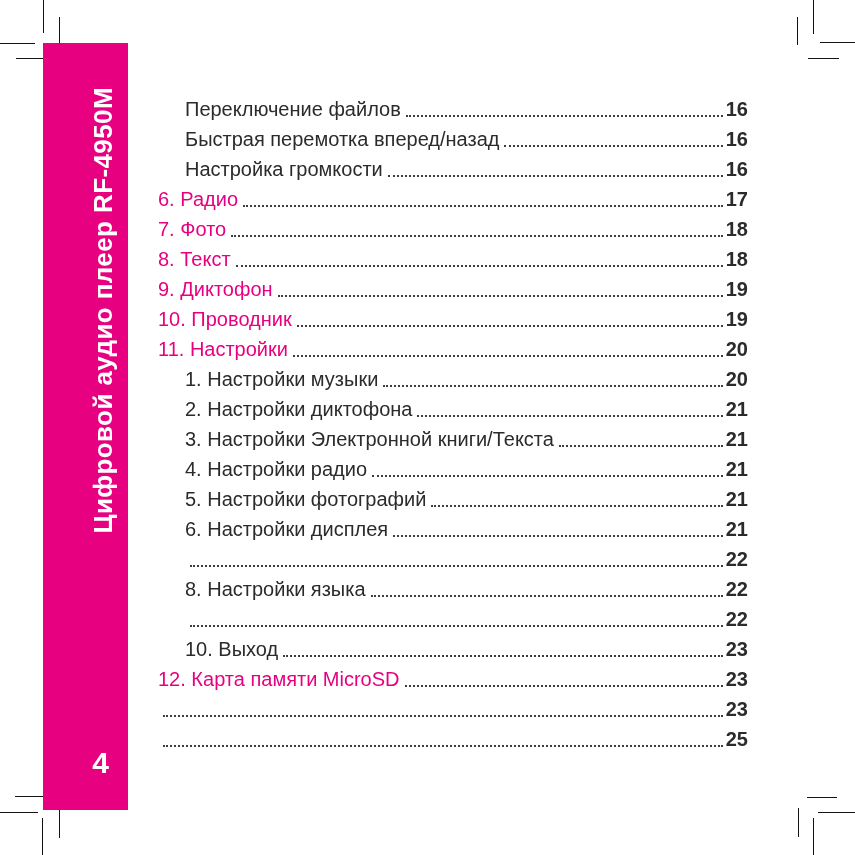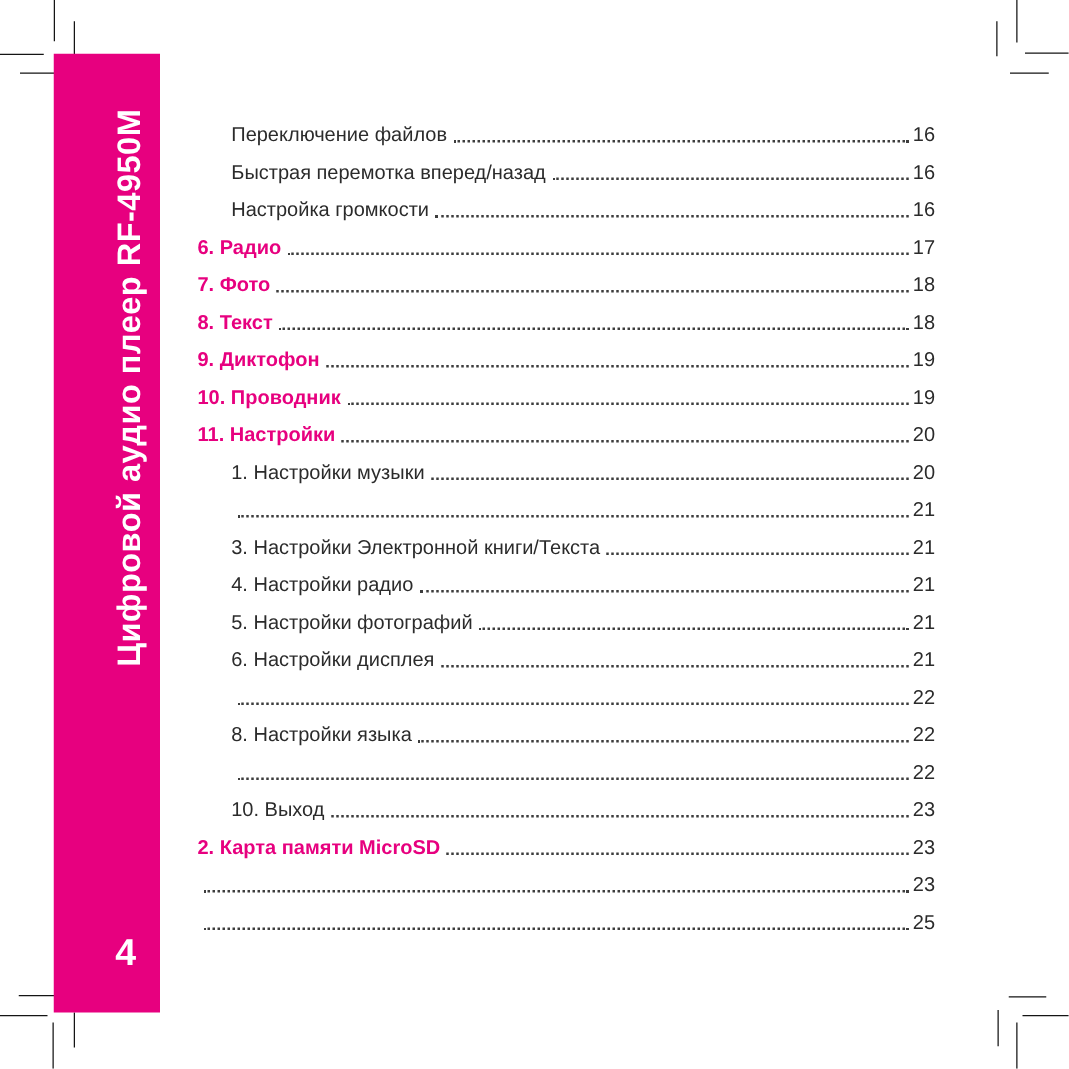--- a/index.html
+++ b/index.html
@@ -41,37 +41,37 @@
     color:#ffffff; font-weight:bold; font-size:30px;
   }
 
   
   .toc {
     position:absolute; left:158px; top:94px; width:590px;
   }
   .toc-row {
     display:flex; align-items:baseline;
     height:30px; line-height:30px;
-    font-size:16px;
+    font-size:20px;
     color:var(--text, #2b2b2b);
     white-space:nowrap;
   }
   .toc-row.sub { padding-left:27px; }
   .toc-row.main .toc-item-label {
     color:var(--pink, #e7007f);
-    font-weight:bold;
+    font-weight:normal;
   }
   .toc-leader {
     flex:1 1 auto;
     border-bottom:2px dotted var(--dots, #3d3d3d);
     margin:0 3px 0 5px;
     position:relative; top:1px;
     min-width:10px;
   }
-  .toc-page-number { flex:0 0 auto; }
+  .toc-page-number { flex:0 0 auto;font-weight:bold; }
 </style>
 </head>
 <body style="--pink: #e7007f; --text: #2b2b2b; --dots: #3d3d3d; background: rgb(255, 255, 255);">
 
 <div class="mark" style="left:43px;top:0;width:1px;height:33px"></div>
 <div class="mark" style="left:0;top:43px;width:35px;height:1px"></div>
 <div class="mark" style="left:59px;top:17px;width:1px;height:28px"></div>
 <div class="mark" style="left:16px;top:58px;width:31px;height:1px"></div>
 
 <div class="mark" style="left:813px;top:0;width:1px;height:34px"></div>
@@ -140,20 +140,21 @@
       <span class="toc-item-label">11. Настройки</span>
       <span class="toc-leader"></span>
       <span class="toc-page-number">20</span>
     </div>
     <div class="toc-row sub">
       <span class="toc-item-label">1. Настройки музыки</span>
       <span class="toc-leader"></span>
       <span class="toc-page-number">20</span>
     </div>
     <div class="toc-row sub">
+      <span class="toc-item-label">2. Настройки диктофона</span>
       <span class="toc-leader"></span>
       <span class="toc-page-number">21</span>
     </div>
     <div class="toc-row sub">
       <span class="toc-item-label">3. Настройки Электронной книги/Текста </span>
       <span class="toc-leader"></span>
       <span class="toc-page-number">21</span>
     </div>
     <div class="toc-row sub">
       <span class="toc-item-label">4. Настройки радио</span>
@@ -182,21 +183,21 @@
     <div class="toc-row sub">
       <span class="toc-leader"></span>
       <span class="toc-page-number">22</span>
     </div>
     <div class="toc-row sub">
       <span class="toc-item-label">10. Выход</span>
       <span class="toc-leader"></span>
       <span class="toc-page-number">23</span>
     </div>
     <div class="toc-row main">
-      <span class="toc-item-label">2. Карта памяти MicroSD</span>
+      <span class="toc-item-label">12. Карта памяти MicroSD</span>
       <span class="toc-leader"></span>
       <span class="toc-page-number">23</span>
     </div>
     <div class="toc-row main">
       <span class="toc-leader"></span>
       <span class="toc-page-number">23</span>
     </div>
     <div class="toc-row main">
       <span class="toc-leader"></span>
       <span class="toc-page-number">25</span>

